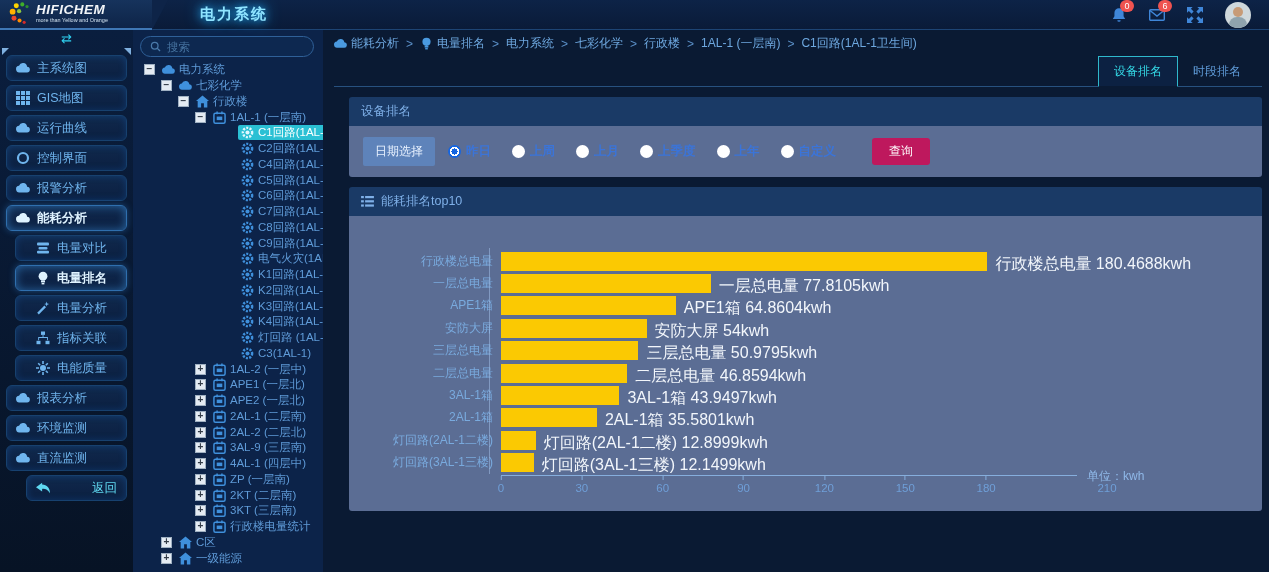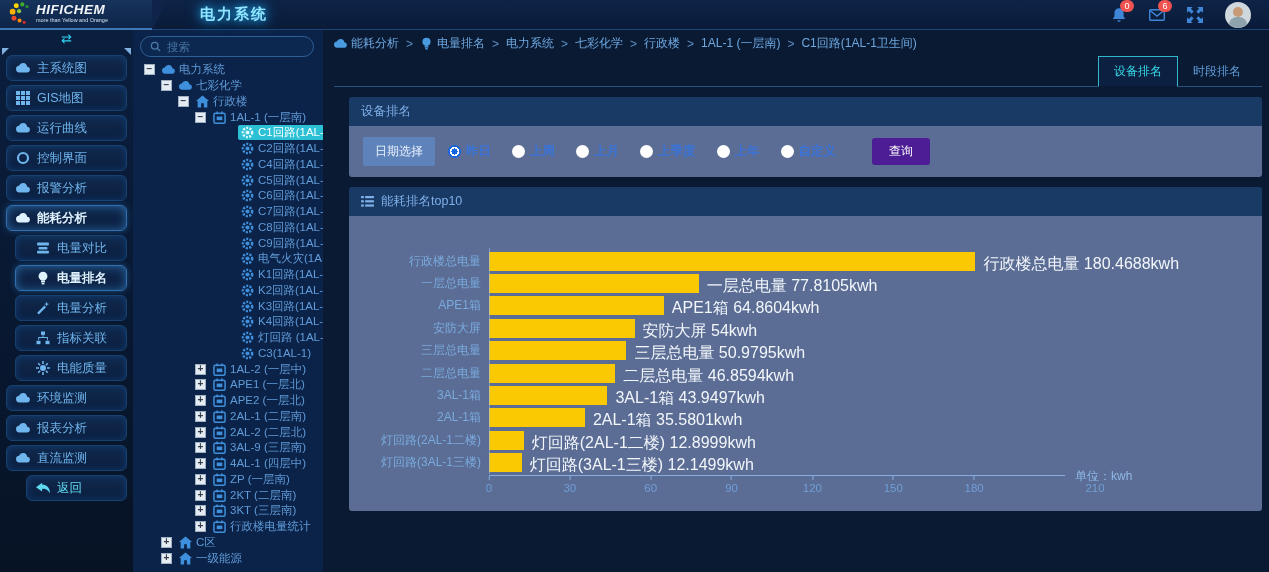--- a/index.html
+++ b/index.html
@@ -39,21 +39,21 @@
   .menu::before { left:2px; border-top:7px solid #7fb0e0; border-right:7px solid transparent; }
   .menu::after  { right:2px; border-top:7px solid #7fb0e0; border-left:7px solid transparent; }
   .menu-item { margin:3px 6px 4px 6px; height:26px; border:1px solid #17416f; border-radius:6px;
     background:linear-gradient(180deg,#10294d,#0b1f40); display:flex; align-items:center; gap:7px; padding:0 9px;
     color:#6fb5ee; font-size:12.5px; cursor:pointer; box-shadow:inset 0 0 7px rgba(30,120,220,.28); white-space:nowrap; }
   .menu-item .icon { width:14px; height:14px; flex:none; display:inline-flex; }
   .menu-item .icon svg { width:100%; height:100%; }
   .menu-item.sub { margin-left:15px;padding-left:20px; }
   .menu-item.active { color:#dff3ff; font-weight:bold; border-color:#2f6fae;
     box-shadow:inset 0 0 10px rgba(70,170,255,.5), 0 0 7px rgba(60,160,255,.35); }
-  .menu-item.back { margin-left:26px; justify-content:flex-start; color:#5fd8f0; }
+  .menu-item.back { margin-left:26px; justify-content:space-between; color:#5fd8f0; }
 
   
   .tree-panel { width:190px; flex:none; background:#0c2349; padding:6px 0 0 7px; overflow:hidden; }
   .search { width:174px; height:21px; border:1px solid #2f6098; border-radius:11px; background:#0d2850;
     display:flex; align-items:center; gap:6px; padding:0 9px; }
   .search .icon { width:11px; height:11px; color:#4a7aaa; flex:none; display:inline-flex; }
   .search .icon svg { width:100%; height:100%; }
   .search input { flex:1; background:transparent; border:none; outline:none; color:#7fa8d0; font-size:11.5px; min-width:0; }
   .search input::placeholder { color:#45729f; }
   .tree { margin-top:5px; font-size:11.5px; color:#5f9bd8; }
@@ -82,23 +82,23 @@
   .ph-ic { width:13px; height:11px; display:inline-flex; color:#7fb0e8; }
   .ph-ic svg { width:100%; height:100%; }
   .panel-body { background:#5b6d94; border-radius:0 0 3px 3px; }
 
   .filter-body { padding:11px 14px; display:flex; align-items:center; }
   .date-btn { background:#5e83ba; color:#e9f2ff; font-size:12px; padding:6px 12px; border-radius:2px; cursor:pointer; }
   .radios { display:flex; gap:21px; margin-left:13px; align-items:center; }
   .radio { display:flex; gap:5px; align-items:center; color:#3b74d8; font-size:12.5px; font-weight:bold; cursor:pointer; }
   .r-dot { width:13px; height:13px; border-radius:50%; background:#fff; flex:none; }
   .r-dot.checked { background:radial-gradient(circle,#1565e0 0 3.1px,#ffffff 3.1px 4.7px,#1565e0 4.7px); }
-  .query-btn { margin-left:36px; background:#4c1d95; color:#fff; font-size:12px; padding:5px 17px; border-radius:3px; cursor:pointer; }
-
-  .chart-body { padding:34px 14px 12px 0; position:relative; }
+  .query-btn { margin-left:36px; background:#be185d; color:#fff; font-size:12px; padding:5px 17px; border-radius:3px; cursor:pointer; }
+
+  .chart-body { padding:34px 14px 12px 12px; position:relative; }
   .chart-row { height:22.4px; display:flex; align-items:center; }
   .chart-cat { width:140px; flex:none; text-align:right; color:#79aade; font-size:12px; padding-right:8px; white-space:nowrap; }
   .chart-plot { width:566px; flex:none; position:relative; height:19px; }
   .chart-bar { position:absolute; left:0; top:0; bottom:0; }
   .chart-val { position:absolute; top:2px; color:#f2f6fb; font-size:16px; white-space:nowrap; }
   .vline { position:absolute; left:140px; top:32px; width:1px; background:rgba(160,190,230,.55); }
   .axis { margin-left:140px; width:576px; position:relative; height:24px; border-top:1px solid #86aedd; margin-top:1px; }
   .tick { position:absolute; top:0; transform:translateX(-50%); color:#6f9fd8; font-size:11.5px; text-align:center; }
   .tick i { display:block; width:1px; height:4px; background:#86aedd; margin:0 auto 2px auto; }
   .unit { position:absolute; left:calc(100% + 10px); top:-8px; color:#8fb8e8; font-size:12px; white-space:nowrap; }
@@ -258,29 +258,29 @@
             </svg>
           </span>
           <span>电能质量</span>
         </div>
         <div class="menu-item">
           <span class="icon">
             <svg viewBox="0 0 20 14">
               <path fill="currentColor" d="M5.5 13.5h9.8a4.2 4.2 0 0 0 .6-8.4A6 6 0 0 0 4.3 3.9 4.8 4.8 0 0 0 5.5 13.5z"></path>
             </svg>
           </span>
-          <span>环境监测</span>
+          <span>报表分析</span>
         </div>
         <div class="menu-item">
           <span class="icon">
             <svg viewBox="0 0 20 14">
               <path fill="currentColor" d="M5.5 13.5h9.8a4.2 4.2 0 0 0 .6-8.4A6 6 0 0 0 4.3 3.9 4.8 4.8 0 0 0 5.5 13.5z"></path>
             </svg>
           </span>
-          <span>报表分析</span>
+          <span>环境监测</span>
         </div>
         <div class="menu-item">
           <span class="icon">
             <svg viewBox="0 0 20 14">
               <path fill="currentColor" d="M5.5 13.5h9.8a4.2 4.2 0 0 0 .6-8.4A6 6 0 0 0 4.3 3.9 4.8 4.8 0 0 0 5.5 13.5z"></path>
             </svg>
           </span>
           <span>直流监测</span>
         </div>
         <div class="menu-item back">

